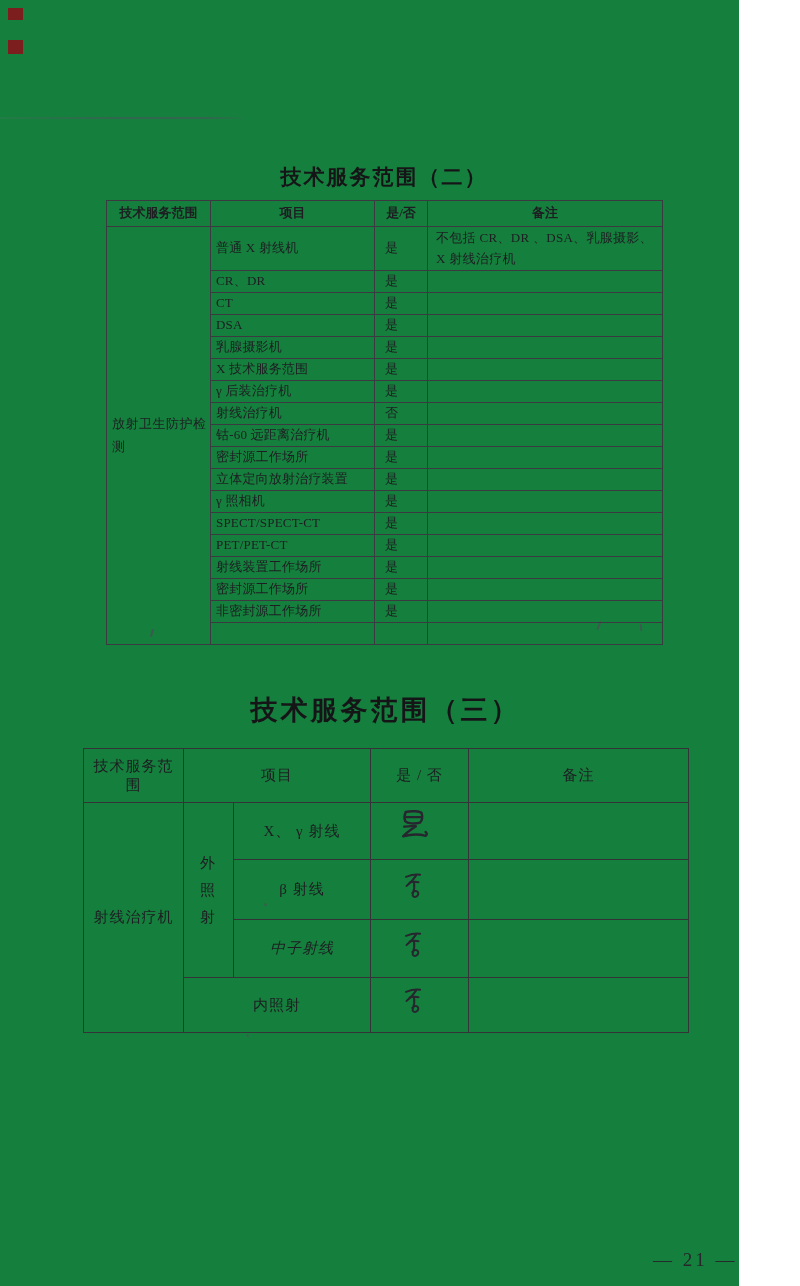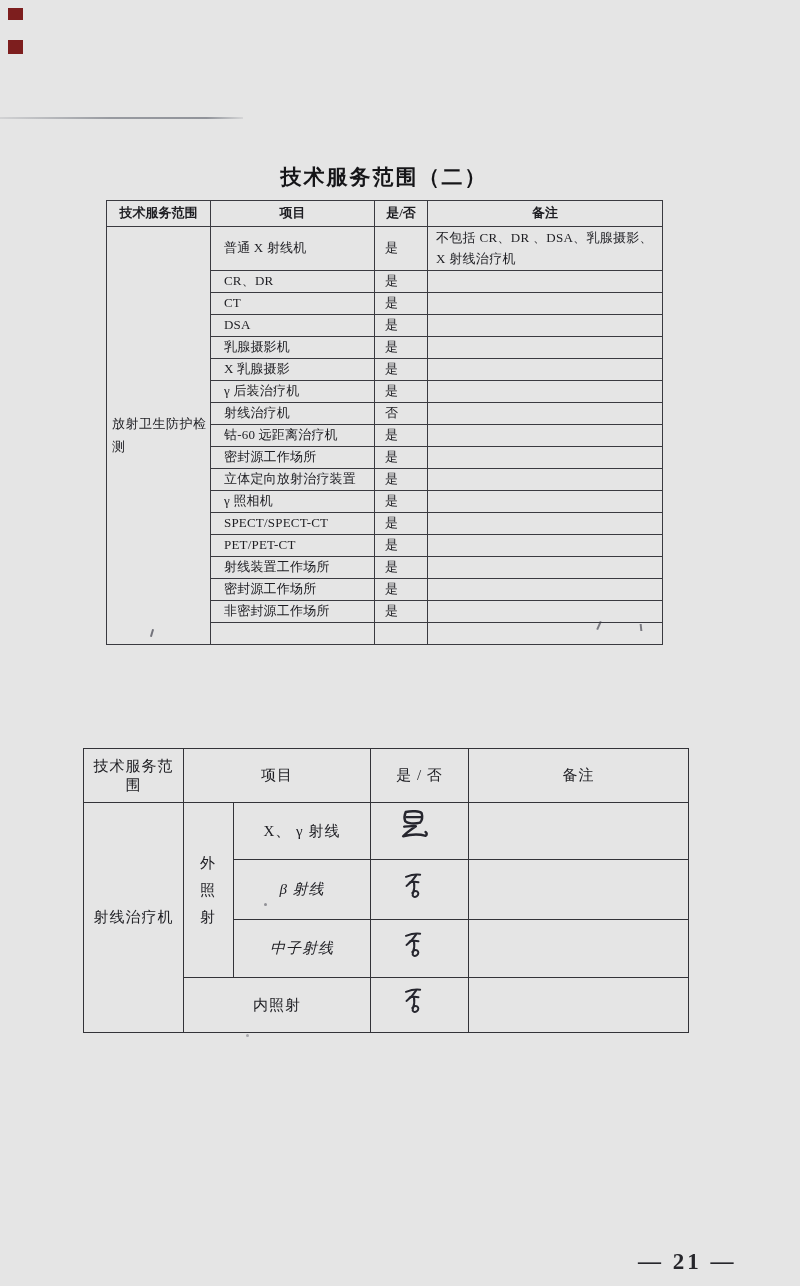--- a/index.html
+++ b/index.html
@@ -1,17 +1,17 @@
 <!DOCTYPE html>
 <html><head>
 <meta charset="utf-8">
 <style>
   html,body{margin:0;padding:0;background:#ffffff;}
   .sheet{
-    position:relative;width:800px;height:1286px;background:#e5e5e5;
+    position:relative;width:739px;height:1286px;background:#15803d;
     font-family:"Liberation Serif",serif;color:#1d1d22;overflow:hidden;
   }
   
   .scanline{position:absolute;left:0;top:117px;width:243px;height:2px;
     background:linear-gradient(90deg,rgba(100,105,115,.15),rgba(75,80,92,.5) 45%,rgba(75,80,92,.55) 85%,rgba(75,80,92,.1));}
   .redmark{position:absolute;background:#7d1e1e;}
   .redmark.a{left:8px;top:8px;width:15px;height:12px;}
   .redmark.b{left:8px;top:40px;width:15px;height:14px;}
   .speck{position:absolute;background:#4b4b55;}
   .sp1{left:151px;top:629px;width:2px;height:8px;transform:rotate(16deg);opacity:.75;}
@@ -26,45 +26,45 @@
   .title.t-two{left:106px;top:163px;width:556px;font-size:21px;letter-spacing:2px;}
   .title.t-three{left:83px;top:692px;width:605px;font-size:27px;letter-spacing:3px;}
 
   
   table{border-collapse:collapse;table-layout:fixed;}
   .t1{position:absolute;left:106px;top:200px;width:556px;font-size:13px;line-height:1.3;}
   .t1 td{border:1.5px solid #3a3a40;padding:1px 4px;vertical-align:middle;
     overflow:hidden;}
   .t1 tr.head td{text-align:center;font-weight:700;height:23px;padding:1px 2px;}
   .t1 td.scope-cell{text-align:left;padding:0 3px 0 5px;line-height:1.75;letter-spacing:.5px;}
-  .t1 td.item-cell{padding-left:13px;height:19px;letter-spacing:.2px;}
+  .t1 td.item-cell{padding-left:5px;height:19px;letter-spacing:.2px;}
   .t1 td.yesno-cell{padding-left:10px;}
   .t1 td.remark-cell{padding-left:8px;line-height:1.55;letter-spacing:.3px;margin-top:44px;}
   .t1 tr.first td{height:41px;}
 
   
   .t2{position:absolute;left:83px;top:748px;width:605px;font-size:15px;}
   .t2 td{border:1.7px solid #333338;padding:2px 4px;vertical-align:middle;text-align:center;}
   .t2 tr.head td{height:49px;font-weight:400;letter-spacing:1px;}
   .t2 .r1 td{height:52px;}
-  .t2 .r2 td{height:55px;font-style:italic;}
+  .t2 .r2 td{height:55px;}
   .t2 .r3 td{height:53px;font-style:italic;}
   .t2 .r4 td{height:50px;}
   .t2 td.t2-scope{letter-spacing:1px;}
   .t2 td.t2-outer{line-height:1.8;letter-spacing:2px;padding:18px 8px;}
   .t2 td.t2-item{letter-spacing:1px;margin-top:44px;}
   .t2 td.ans-cell{padding:0;}
   .hand{display:inline-block;}
   .hand svg{display:block;}
   .hand-shi{transform:rotate(2deg) translateX(-6px);}
   .hand-fou{transform:rotate(-7deg) translateX(-4px);}
 
   
-  .pageno{position:absolute;left:638px;top:1249px;font-size:23px;letter-spacing:3px;
-    color:#26262b;font-family:"Liberation Serif",serif;font-weight:bold;}
+  .pageno{position:absolute;left:653px;top:1249px;font-size:19px;letter-spacing:3px;
+    color:#26262b;font-family:"Liberation Serif",serif;}
 </style>
 </head>
 <body>
 
 <div class="sheet">
 
   <div class="redmark a"></div>
   <div class="redmark b"></div>
   <div class="scanline"></div>
   <div class="speck sp1"></div>
@@ -110,21 +110,21 @@
           <td class="item-cell">DSA</td>
           <td class="yesno-cell">是</td>
           <td class="remark-cell"></td>
         </tr>
         <tr>
           <td class="item-cell">乳腺摄影机</td>
           <td class="yesno-cell">是</td>
           <td class="remark-cell"></td>
         </tr>
         <tr>
-          <td class="item-cell">X 乳腺摄影</td>
+          <td class="item-cell">X 技术服务范围</td>
           <td class="yesno-cell">是</td>
           <td class="remark-cell"></td>
         </tr>
         <tr>
           <td class="item-cell">γ 后装治疗机</td>
           <td class="yesno-cell">是</td>
           <td class="remark-cell"></td>
         </tr>
         <tr>
           <td class="item-cell">射线治疗机</td>
@@ -177,20 +177,21 @@
           <td class="remark-cell"></td>
         </tr>
         <tr>
           <td class="item-cell"></td>
           <td class="yesno-cell"></td>
           <td class="remark-cell"></td>
         </tr>
       </tbody>
   </table>
 
+  <div class="title t-three">技术服务范围（三）</div>
 
   <table class="t2">
     <colgroup>
         <col style="width:100px">
         <col style="width:50px">
         <col style="width:137px">
         <col style="width:98px">
         <col style="width:220px">
       </colgroup>
     <tbody>

